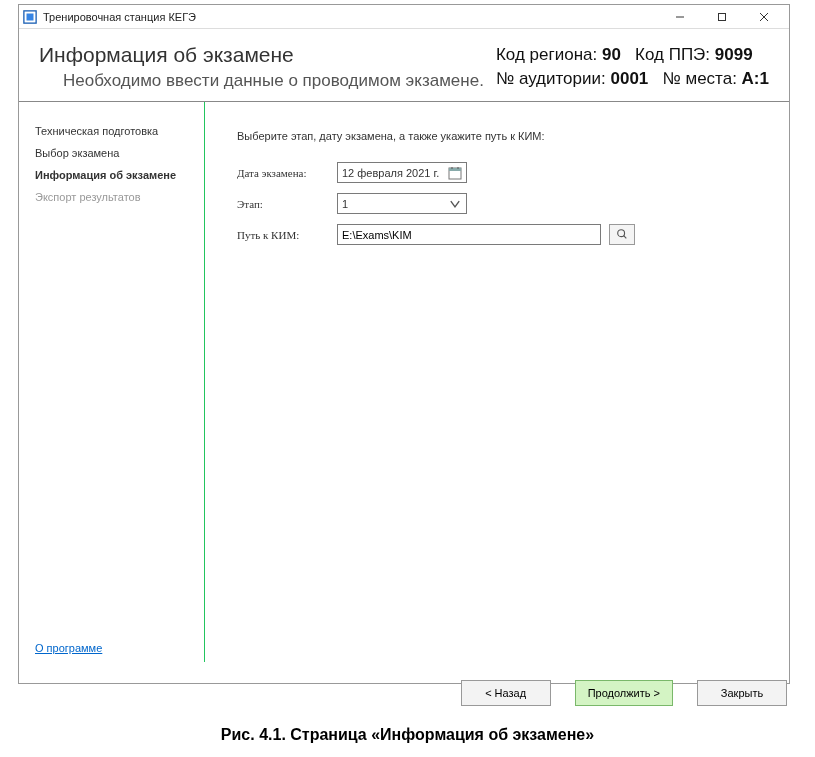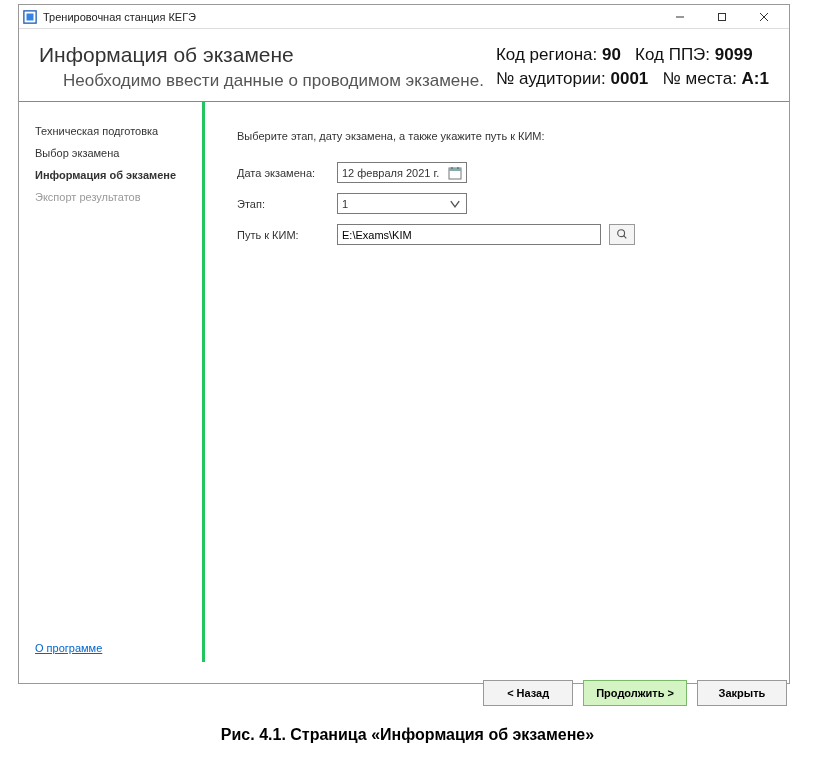--- a/index.html
+++ b/index.html
@@ -14,41 +14,41 @@
     .titlebar .wb div { width: 42px; height: 22px; display: flex; align-items: center; justify-content: center; color: #555; cursor: pointer; }
 
     .header-area { padding: 14px 20px 10px 20px; display: flex; justify-content: space-between; align-items: flex-start; border-bottom: 1px solid #888; }
     .header-left h1 { font-size: 21px; font-weight: 400; color: #333; margin-bottom: 4px; }
     .header-left .sub { font-size: 17px; color: #555; padding-left: 24px; }
     .header-right { text-align: left; font-size: 17px; color: #111; line-height: 1.4; }
     .header-right .lbl { font-weight: 400; }
     .header-right .val { font-weight: 700; }
 
     .body-area { display: flex; height: 560px; }
-    .sidebar { width: 186px; border-right: 3px solid #22c55e; padding: 18px 0 0 0; display:flex; flex-direction:column; }
+    .sidebar { width: 186px; border-right: 1px solid #22c55e; padding: 18px 0 0 0; display:flex; flex-direction:column; }
     .sidebar-items { flex:1; }
     .sidebar-item { font-size: 11px; color: #333; padding: 5px 16px; cursor: pointer; }
     .sidebar-item.active { font-weight: 700; }
     .sidebar-item.disabled { color: #999; cursor: default; }
     .about-link { font-size: 11px; color: #0066cc; text-decoration: underline; padding: 8px 16px; cursor:pointer; }
 
     .main { flex:1; padding: 28px 22px 16px 32px; font-size: 11px; color:#333; }
     .instr { margin-bottom: 20px; }
     .form-row { display:flex; align-items:center; margin-bottom: 10px; }
-    .form-row .lbl { width: 100px; }
+    .form-row .lbl { width: 100px; font-family: Liberation Serif, serif; }
     .date-field, .combo, .path-field { height: 21px; font-size: 11px; border: 1px solid #7a7a7a; background: #fff; padding: 0 4px; display:flex; align-items:center; }
     .date-field { width: 130px; justify-content:space-between; }
     .date-field .cal { width:14px; height:14px; }
     .combo { width: 130px; justify-content:space-between; }
     .combo .chev { width:14px; height:14px; display:flex; align-items:center; justify-content:center; color:#555; }
     .path-field { width: 264px; }
     .path-field input { border:none; outline:none; width:100%; font-size:11px; }
     .browse-btn { width:26px; height:21px; margin-left:8px; border:1px solid #999; background:#f4f4f4; display:flex; align-items:center; justify-content:center; cursor:pointer; }
     .browse-btn svg { width:12px; height:12px; }
-    .footer-buttons { position:absolute; right:28px; top:680px; display:flex; gap:10px;font-weight:bold; }
+    .footer-buttons { position:absolute; right:28px; top:680px; display:flex; gap:24px; }
     .btn { min-width:90px; height:26px; font-size:11px; border:1px solid #999; background:#f3f3f3; cursor:pointer; display:flex; align-items:center; justify-content:center; padding: 0 12px; }
     .btn.primary { background:#d4f4c4; border-color:#7ab86a; }
 
     .caption { position:absolute; left:0; top:726px; width:815px; text-align:center; font-family: Liberation Sans, sans-serif; font-size:16px; font-weight:700; color:#000; }
   </style>
 </head>
 <body>
 
 <div class="window">
   <div class="titlebar">

